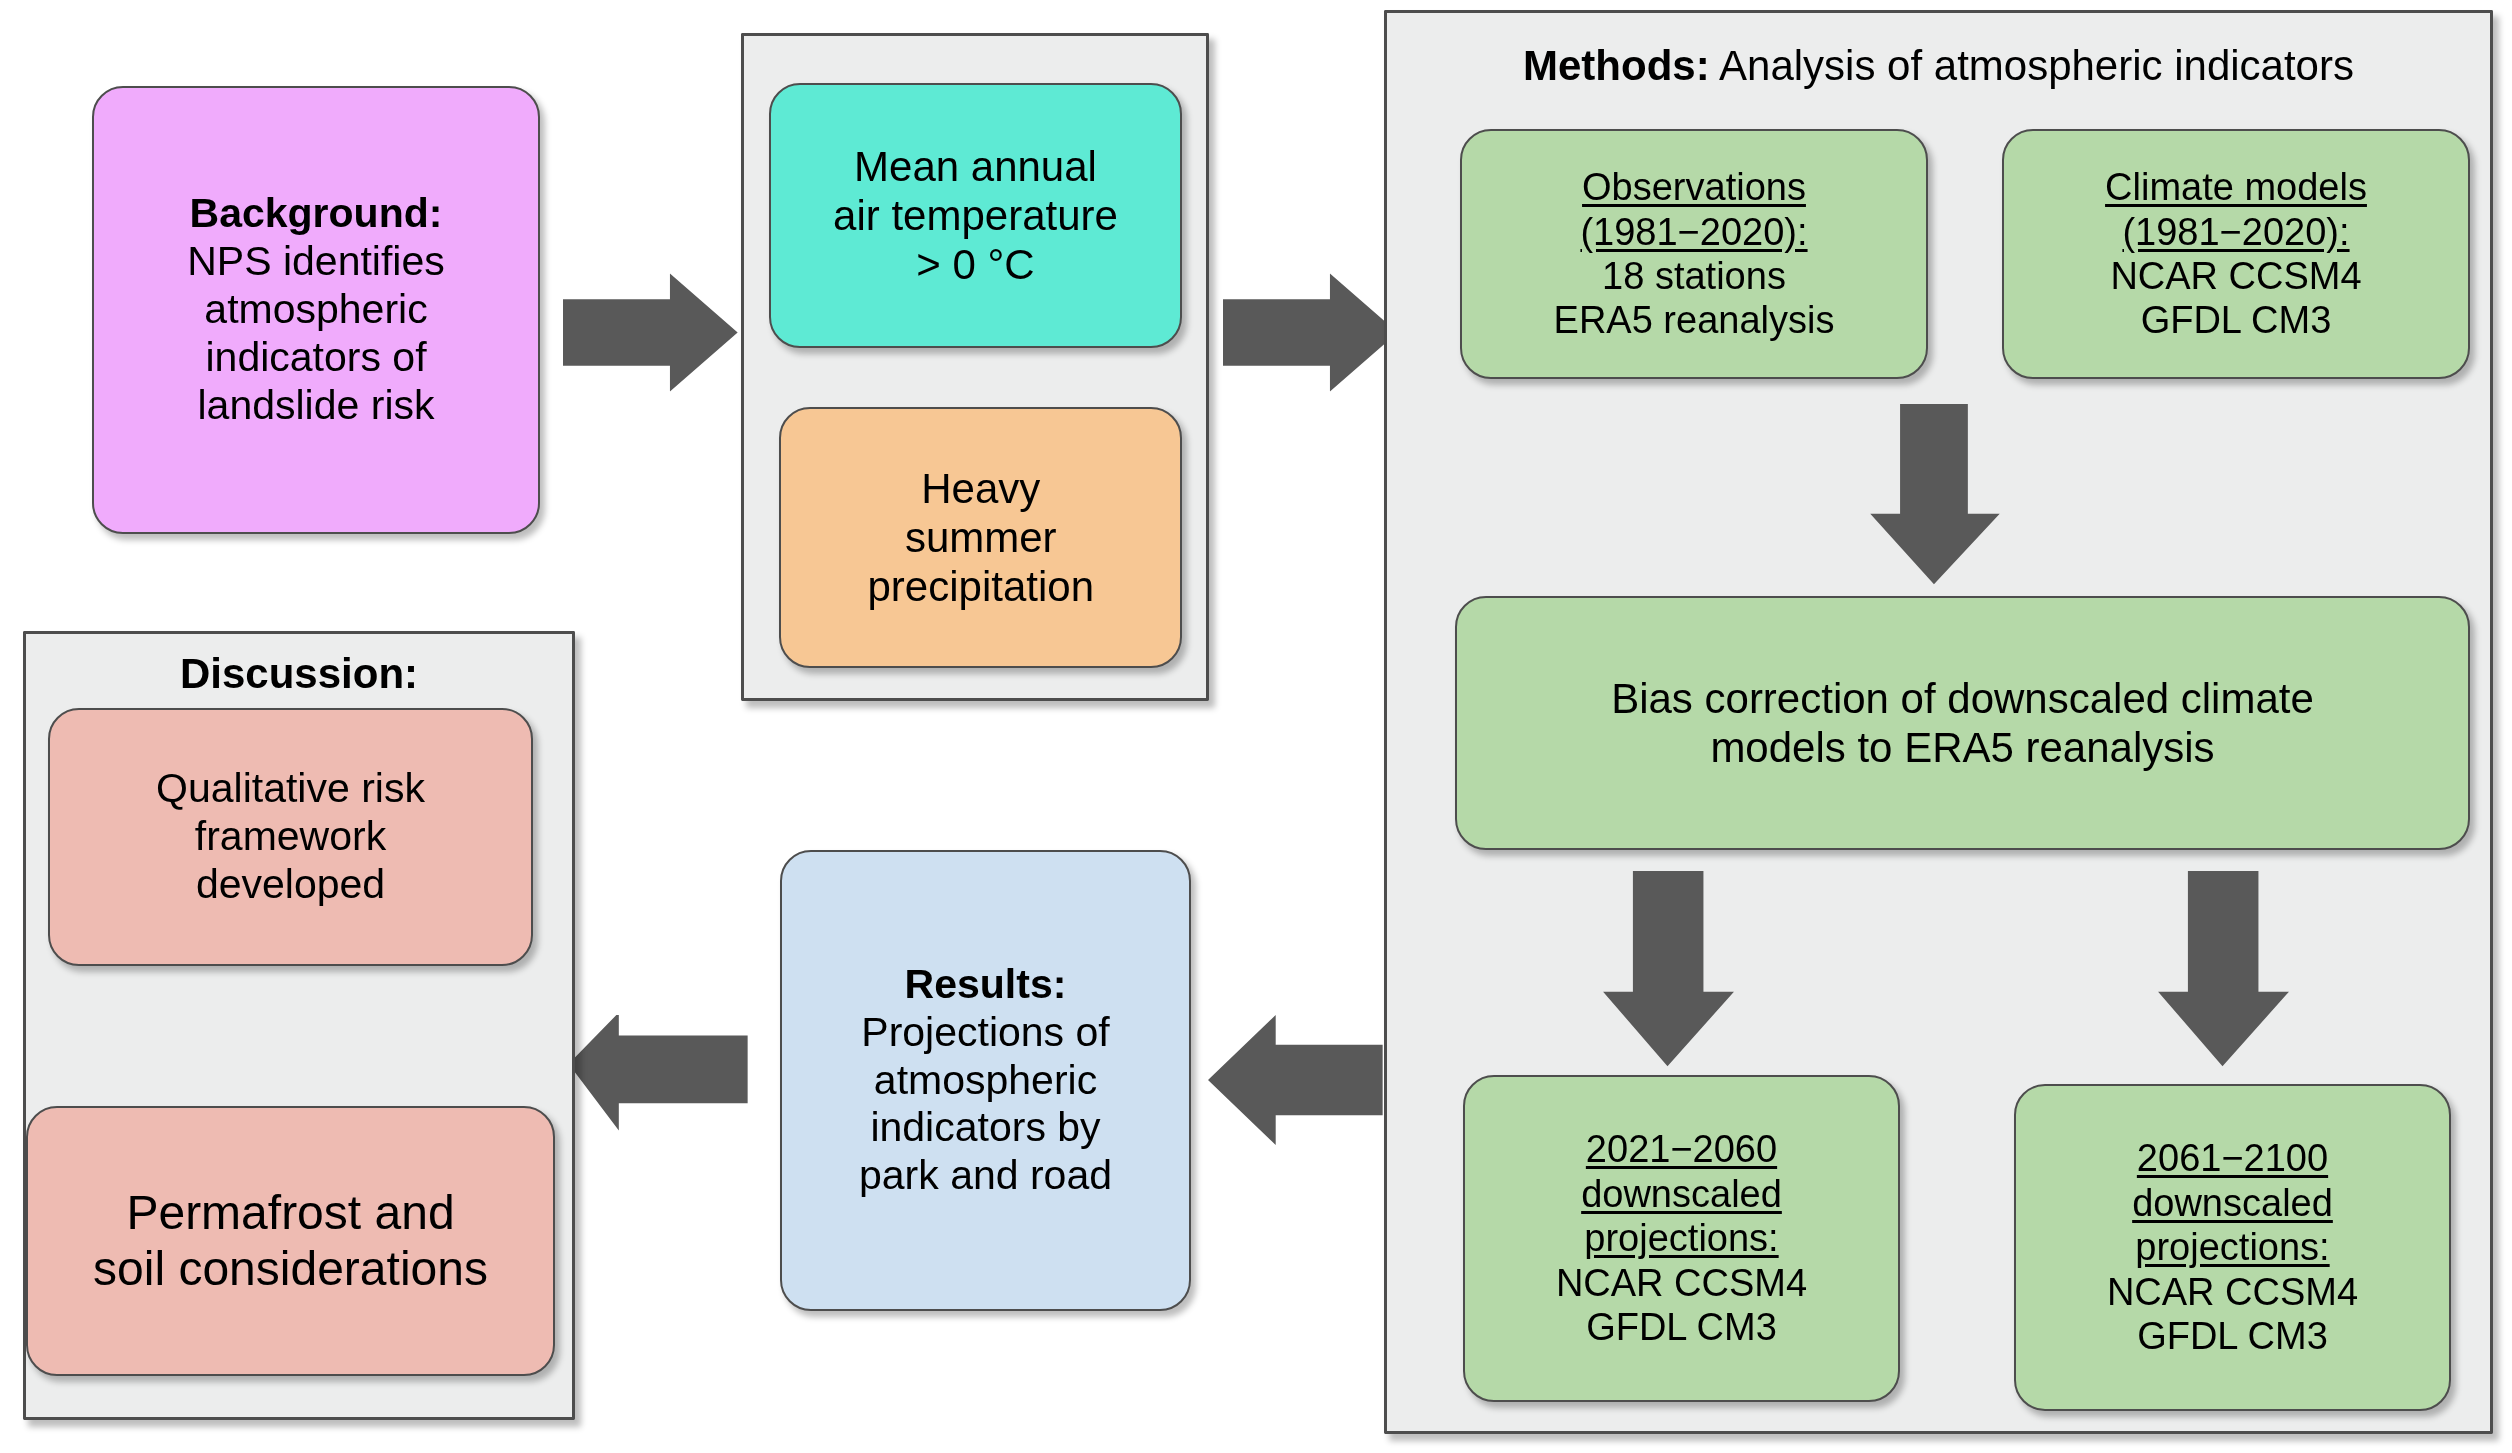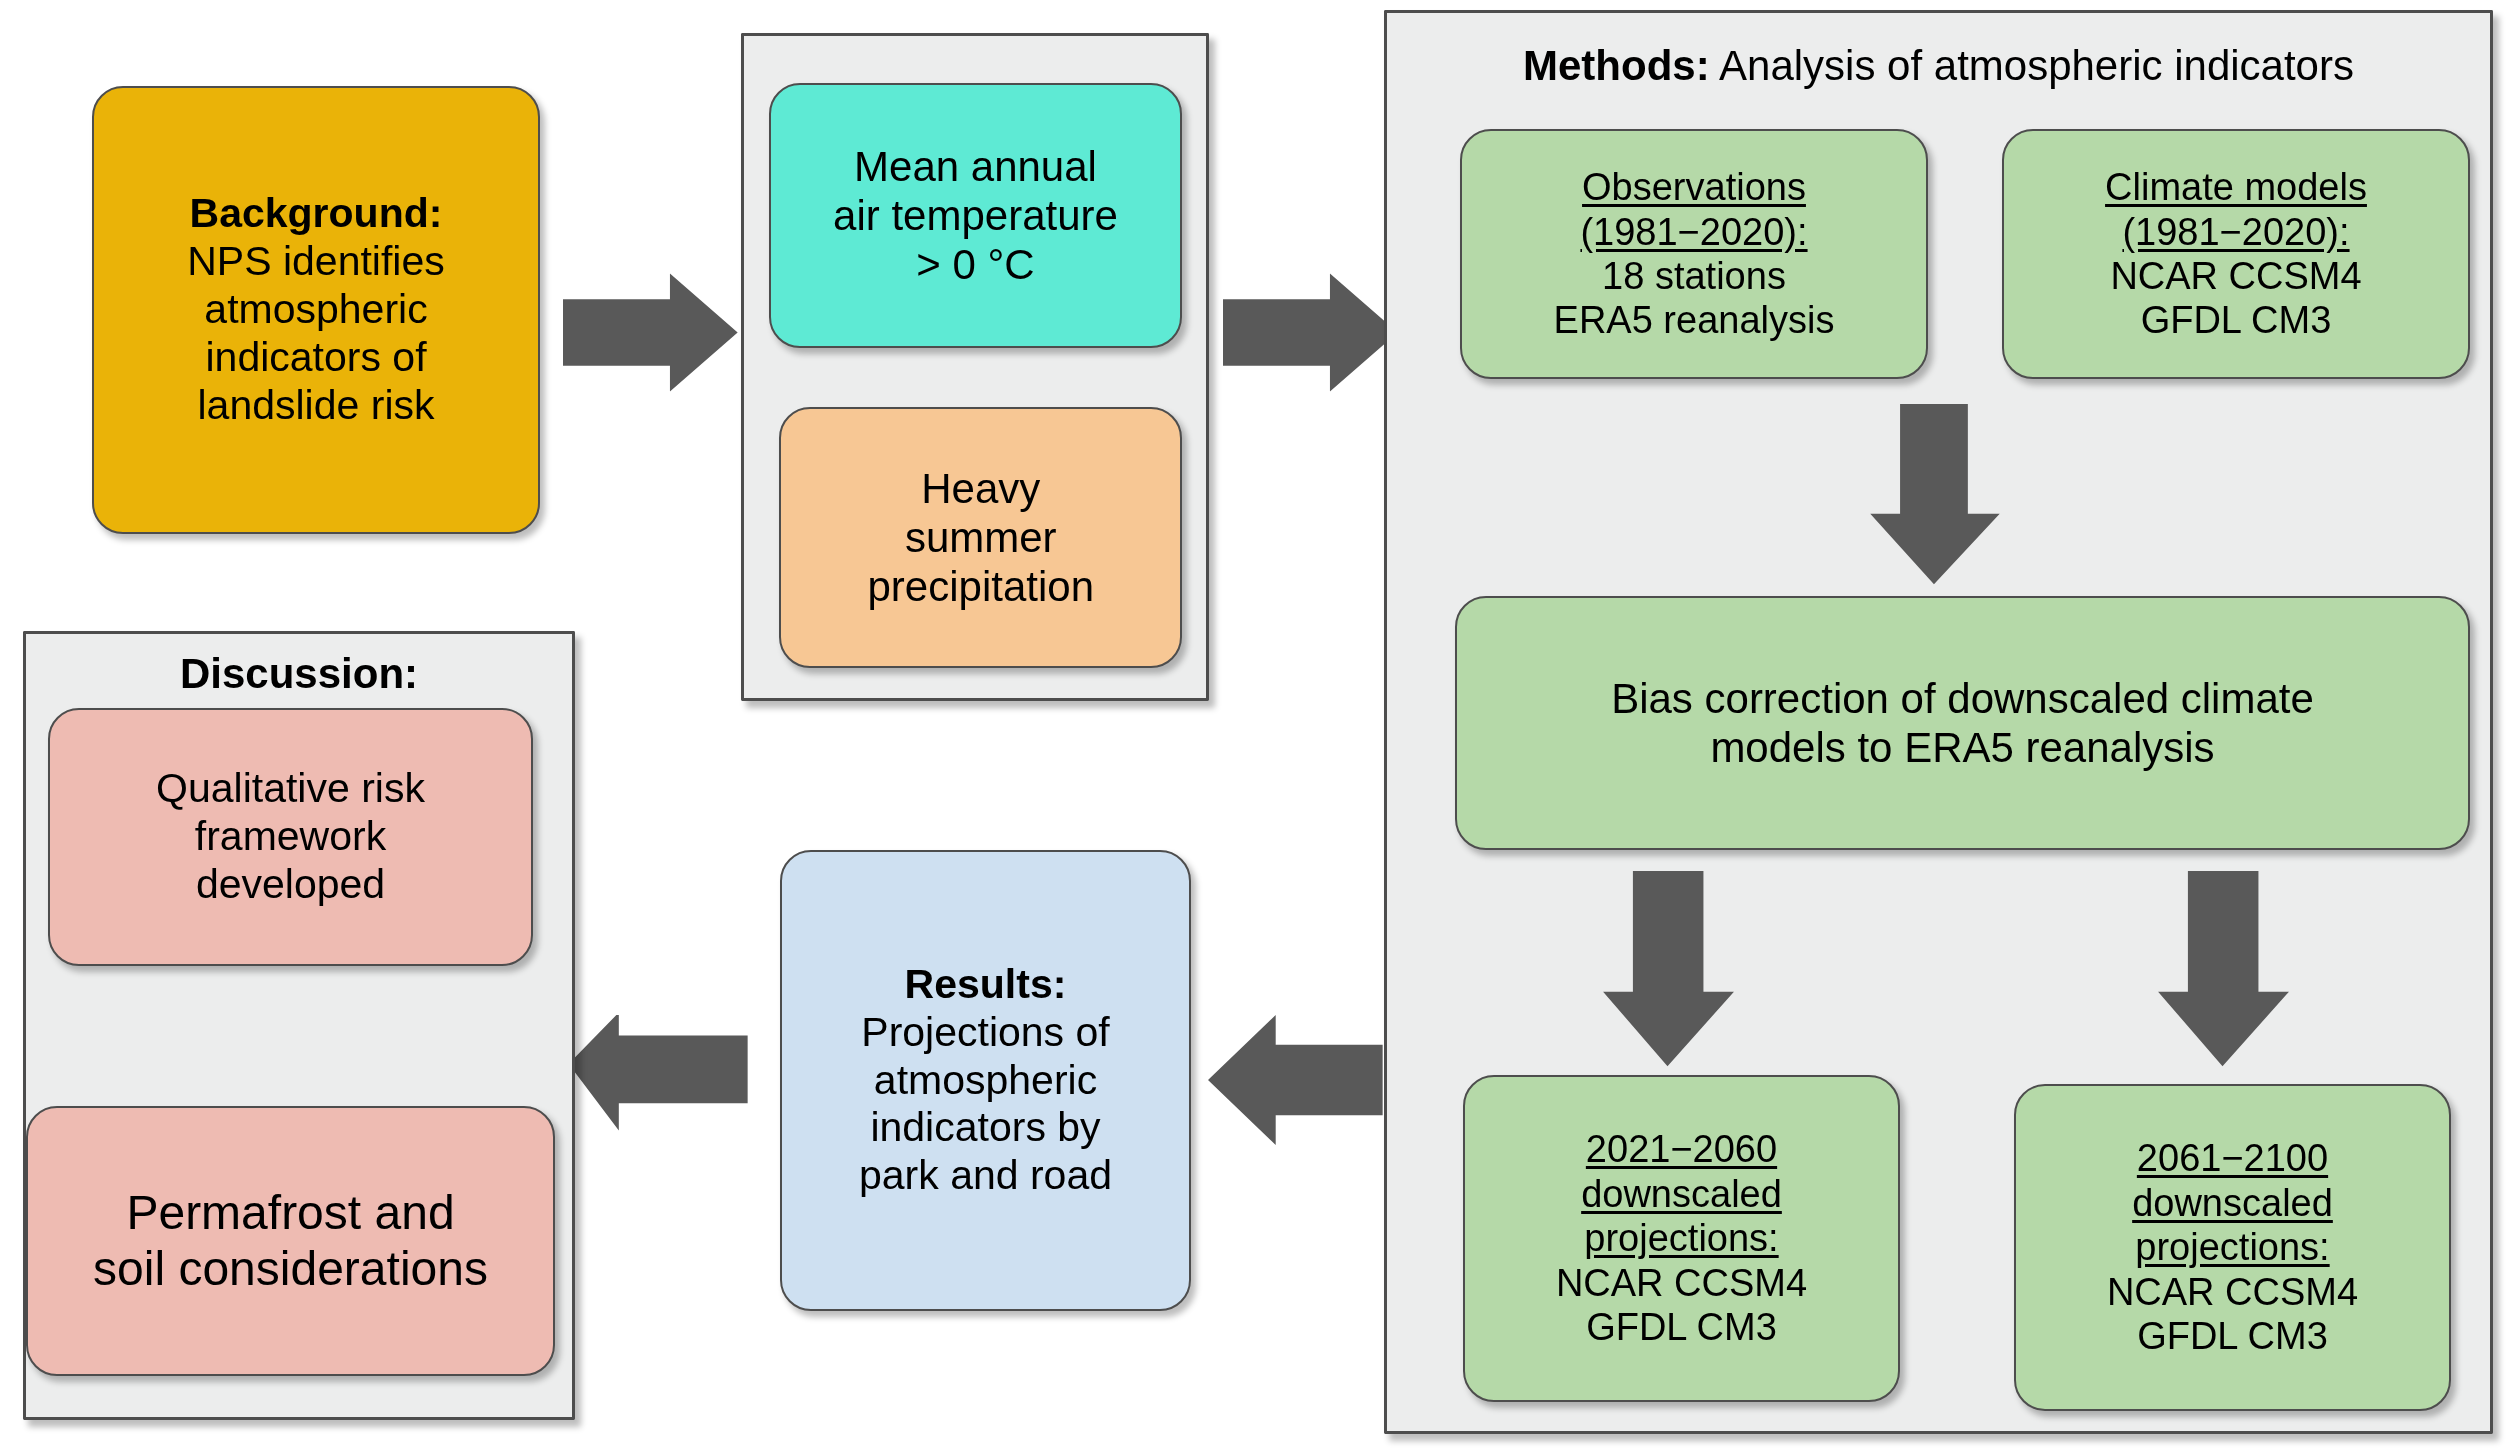--- a/index.html
+++ b/index.html
@@ -48,21 +48,21 @@
   }
 
   .panel-title {
     position: absolute;
     text-align: center;
     color: #000;
     white-space: nowrap;
   }
 
   
-  .fill-purple { background: #eab308; }
+  .fill-purple { background: #f0abfc; }
   .fill-red    { background: #5eead4; }
   .fill-orange { background: #f7c794; }
   .fill-green  { background: #b5d9a8; }
   .fill-blue   { background: #cee0f1; }
   .fill-salmon { background: #eebbb2; }
 
   
   .arrow {
     position: absolute;
     background: #595959;

